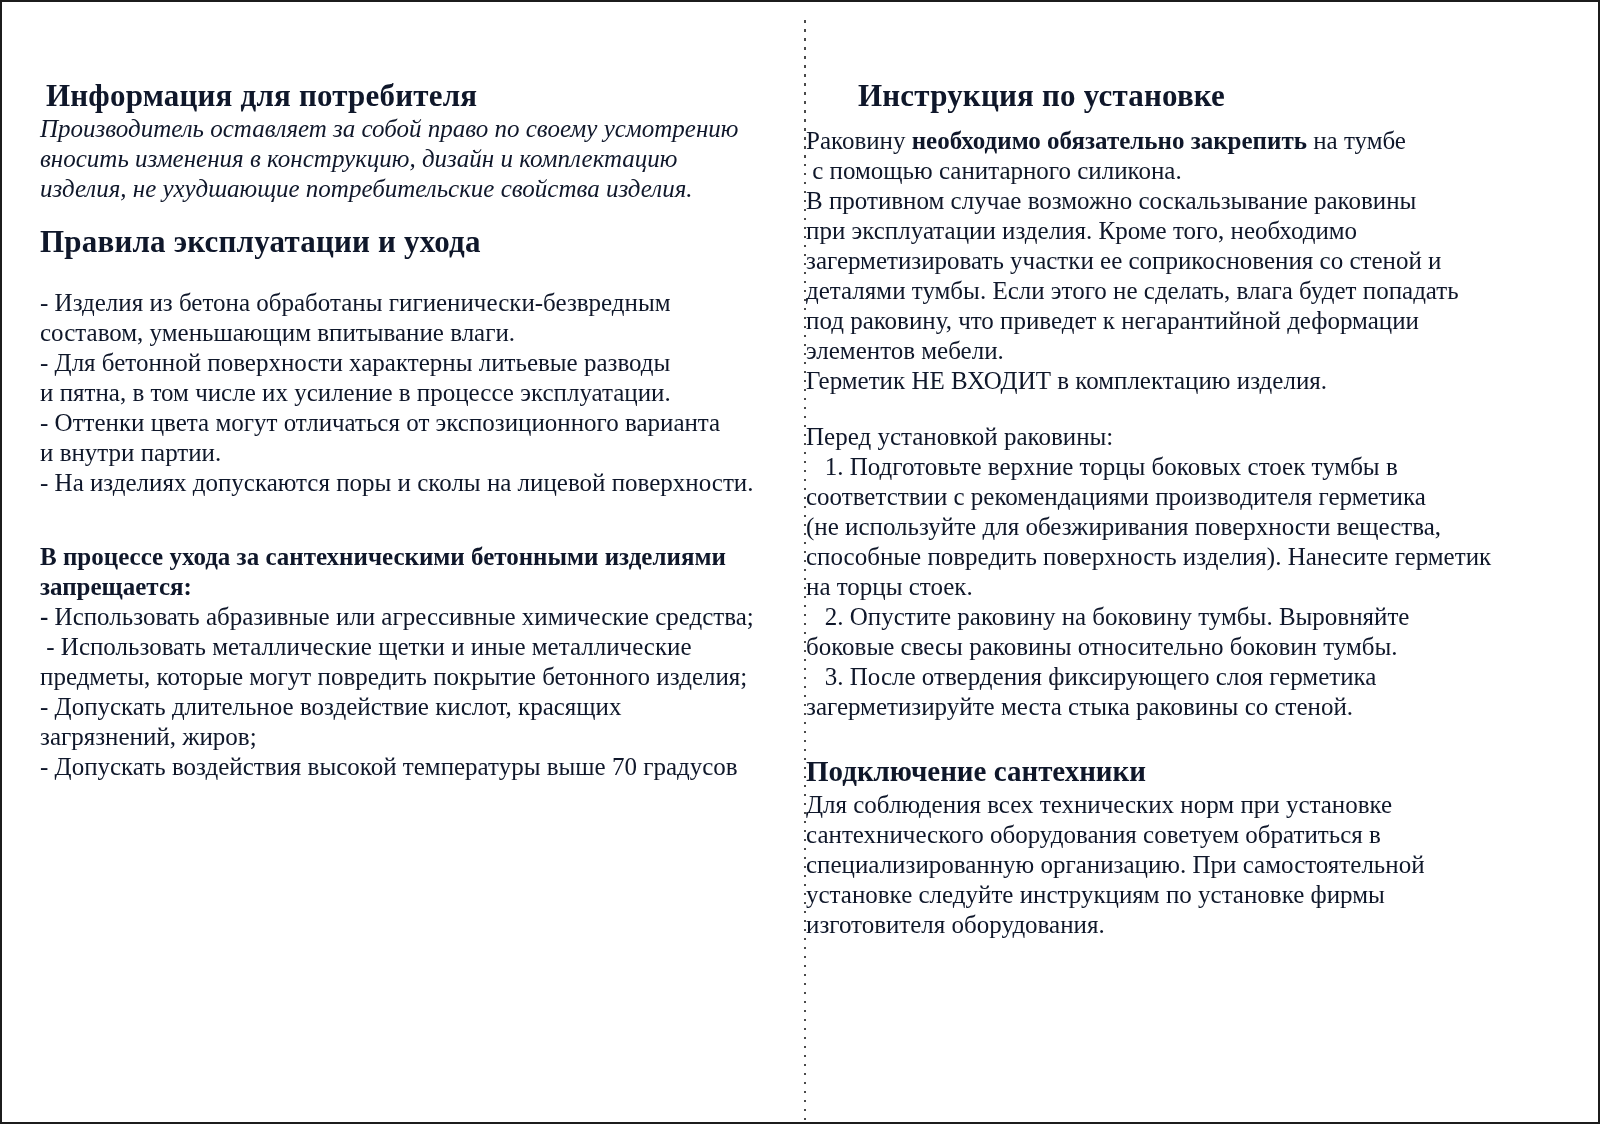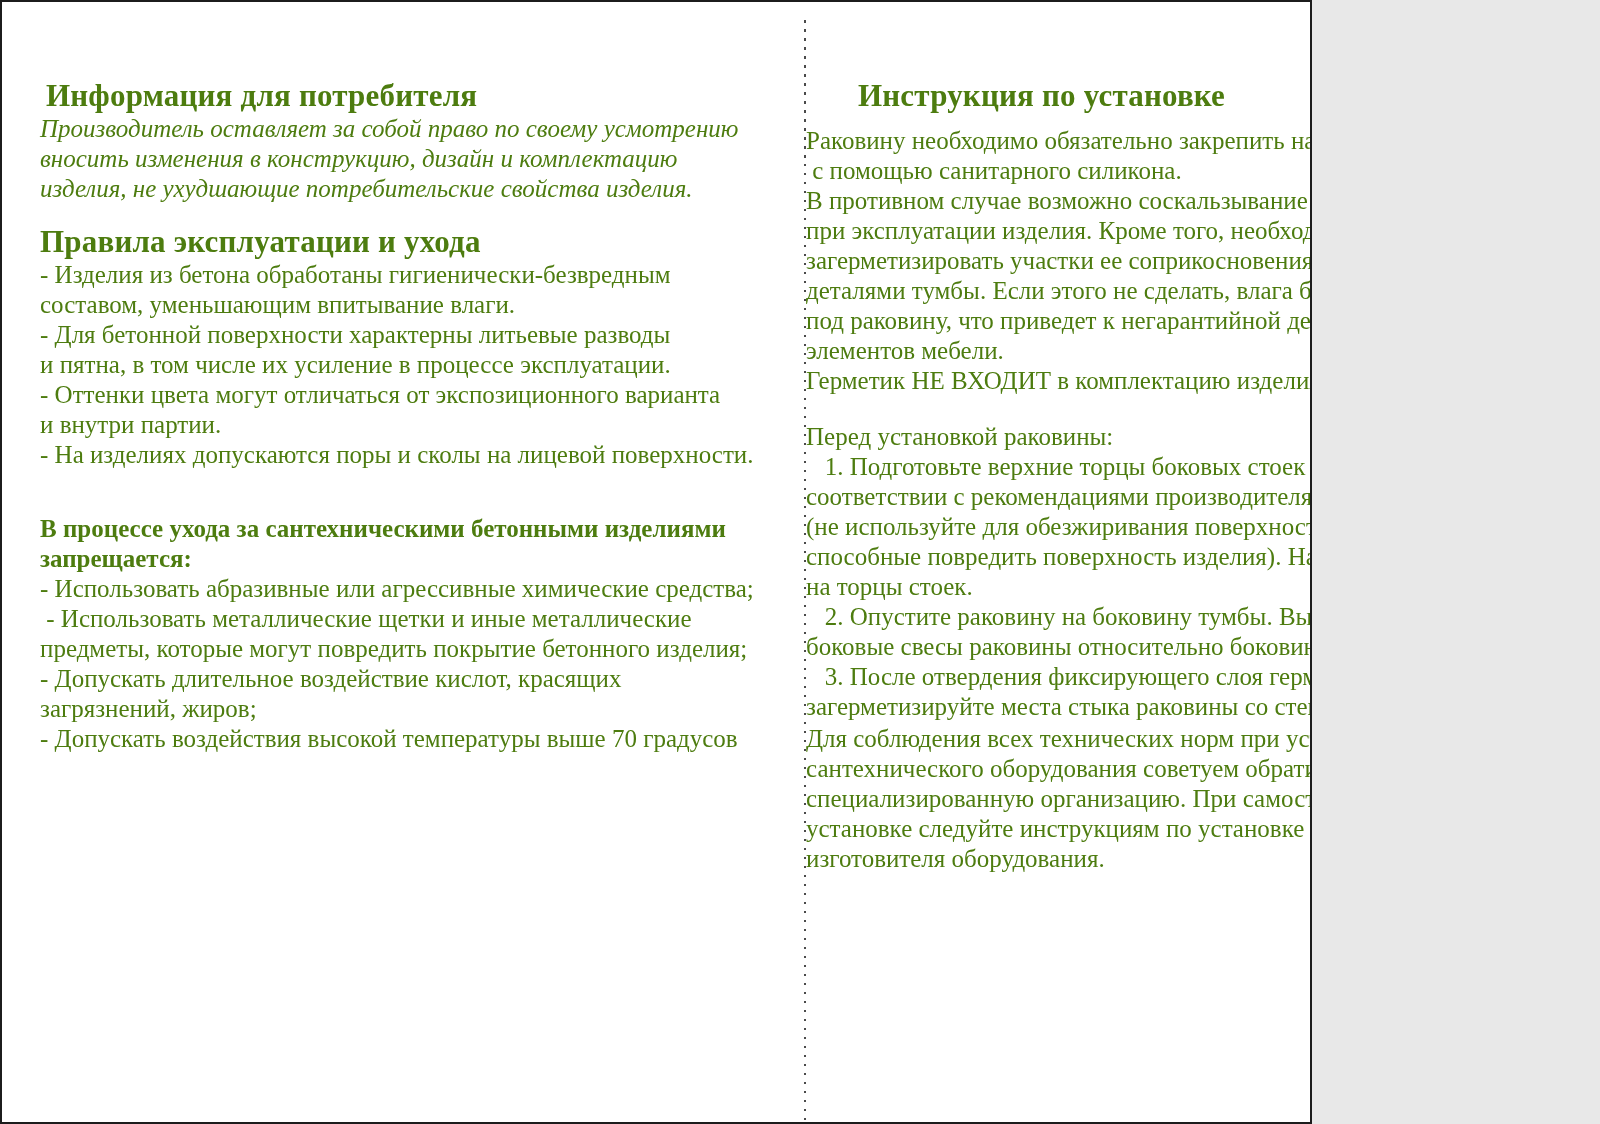--- a/index.html
+++ b/index.html
@@ -1,24 +1,24 @@
 <!DOCTYPE html>
 <html lang="ru"><head>
 <meta charset="utf-8">
 <style>
   html, body { margin: 0; padding: 0; background: #e8e8e8; }
   .page {
     position: relative;
-    width: 1312px;
+    width: 1600px;
     height: 1124px;
     background: #ffffff;
     border: 2px solid #1c1c1c;
     box-sizing: border-box;
     font-family: "Liberation Serif", "DejaVu Serif", serif;
-    color: #4d7c0f;
+    color: #0f172a;
     overflow: hidden;
   }
   .divider {
     position: absolute;
     left: 802px;
     top: 18px;
     bottom: 0;
     width: 2px;
     background-image: repeating-linear-gradient(
       to bottom, #4a4a4a 0 2.5px, transparent 2.5px 9px);
@@ -42,25 +42,25 @@
     font-weight: bold;
     margin: 32px 0 0 0;
   }
   .body {
     font-size: 25px;
     line-height: 30px;
     margin: 0;
     white-space: pre-wrap;
   }
   .italic { font-style: italic; }
-  .bold { font-weight: normal; }
+  .bold { font-weight: bold; }
 
   .intro        { margin-top: 12px; }
   .rules-title  { margin-top: 20px; }
-  .rules-list   { }
+  .rules-list   { margin-top: 28px; }
   .prohibited-title { margin-top: 44px; font-weight: bold; }
   .violation-note   { margin-top: 112px; }
 
   .install-intro { margin-top: 12px; }
   .before-title  { margin-top: 26px; }
   .plumbing-body { margin-top: 2px; }
   .warranty      { margin-top: 30px; }
 </style>
 </head>
 <body>
@@ -110,20 +110,21 @@
     <p class="body">   1. Подготовьте верхние торцы боковых стоек тумбы в
 соответствии с рекомендациями производителя герметика
 (не используйте для обезжиривания поверхности вещества,
 способные повредить поверхность изделия). Нанесите герметик
 на торцы стоек.
    2. Опустите раковину на боковину тумбы. Выровняйте
 боковые свесы раковины относительно боковин тумбы.
    3. После отвердения фиксирующего слоя герметика
 загерметизируйте места стыка раковины со стеной.</p>
 
+    <h2 class="h2">Подключение сантехники</h2>
     <p class="body plumbing-body">Для соблюдения всех технических норм при установке
 сантехнического оборудования советуем обратиться в
 специализированную организацию. При самостоятельной
 установке следуйте инструкциям по установке фирмы
 изготовителя оборудования.</p>
 
   </div>
 </div>
 
 </body></html>

